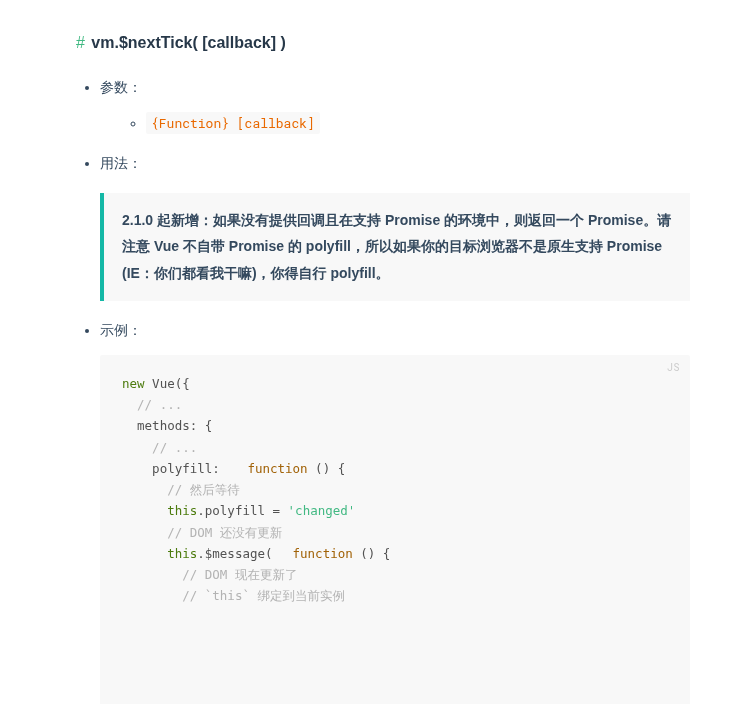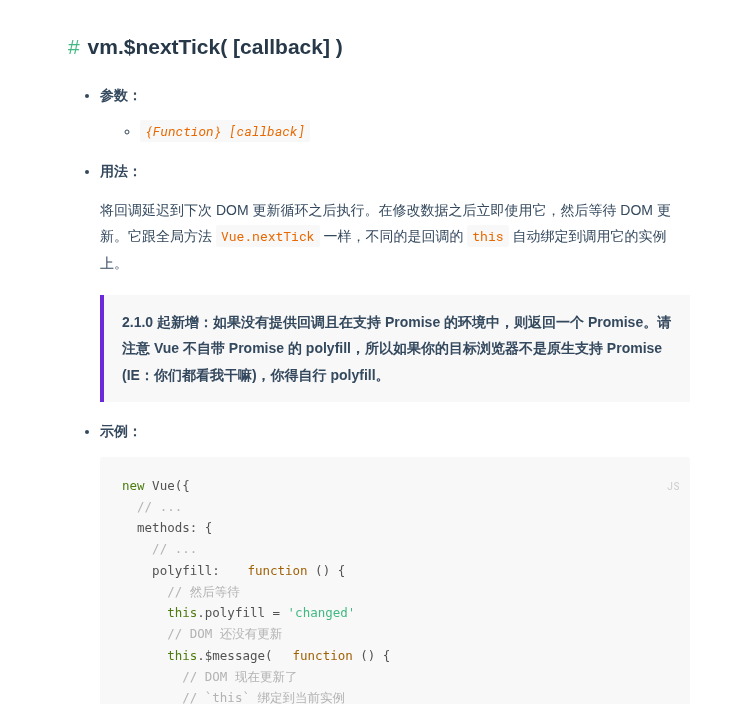--- a/index.html
+++ b/index.html
@@ -6,50 +6,50 @@
   body {
     margin: 0;
     padding: 30px 60px 30px 60px;
     font-family: -apple-system, BlinkMacSystemFont, "Segoe UI", "PingFang SC", "Microsoft YaHei", sans-serif;
     font-size: 14px;
     color: #34495e;
     line-height: 1.6;
     background: #fff;
   }
   .heading {
-    font-size: 21px;
+    font-size: 16px;
     font-weight: 600;
     color: #273849;
-    margin: 0 0 20px 8px;
+    margin: 0 0 20px 16px;
   }
   .heading .hash {
     color: #42b983;
     font-weight: 400;
     margin-right: 2px;
   }
   ul.outer { list-style: disc; padding-left: 40px; margin: 0; }
   ul.outer > li { margin: 14px 0 18px 0; color: #34495e; }
-  ul.outer > li > .label { font-weight: 700; }
+  ul.outer > li > .label { font-weight: 400; }
   ul.inner { list-style: circle; padding-left: 40px; margin: 14px 0; }
-  ul.inner li { margin: 8px 0; font-style: italic; }
+  ul.inner li { margin: 8px 6px; }
   .inline-code {
     font-family: "Roboto Mono", Monaco, "Courier New", monospace;
     color: #e96900;
     background: #f8f8f8;
     padding: 2px 5px;
     border-radius: 2px;
     font-size: 13px;
   }
   .content-block {
     margin: 14px 0 0 0;
     color: #34495e;
     line-height: 1.9;
   }
   .tip-block {
-    border-left: 4px solid #6d28d9;
+    border-left: 4px solid #14b8a6;
     background: #f8f8f8;
     padding: 14px 18px;
     margin: 18px 0 0 0;
     font-weight: 600;
     color: #34495e;
     line-height: 1.9;
   }
   .code-block {
     position: relative;
     background: #f8f8f8;
@@ -57,21 +57,21 @@
     padding: 18px 22px;
     margin: 14px 0 0 0;
     font-family: "Roboto Mono", Monaco, "Courier New", monospace;
     font-size: 12.5px;
     line-height: 1.7;
     color: #525252;
     overflow: auto;
   }
   .code-lang {
     position: absolute;
-    top: 21px;
+    top: 4px;
     right: 10px;
     font-size: 10px;
     color: #ccc;
     letter-spacing: 0.5px;
   }
   .tok-kw { color: #4d7c0f; }
   .tok-fn { color: #a16207; margin-left: 20px; }
   .tok-cm { color: #b3b3b3; }
   .tok-str { color: #42b983; text-align: right; }
   pre { margin: 0; white-space: pre; }
@@ -90,23 +90,20 @@
     <span class="label">参数：</span>
     <ul class="inner">
       <li>
         <code class="inline-code">{Function} [callback]</code>
       </li>
     </ul>
   </li>
 
   <li>
     <span class="label">用法：</span>
-    <div class="content-block">
-      <span>将回调延迟到下次 DOM 更新循环之后执行。在修改数据之后立即使用它，然后等待 DOM 更新。它跟全局方法 </span><code class="inline-code">Vue.nextTick</code><span> 一样，不同的是回调的 </span><code class="inline-code">this</code><span> 自动绑定到调用它的实例上。</span>
-    </div>
     <div class="tip-block">2.1.0 起新增：如果没有提供回调且在支持 Promise 的环境中，则返回一个 Promise。请注意 Vue 不自带 Promise 的 polyfill，所以如果你的目标浏览器不是原生支持 Promise (IE：你们都看我干嘛)，你得自行 polyfill。</div>
   </li>
 
   <li>
     <span class="label">示例：</span>
     <div class="code-block">
       <div class="code-lang">JS</div>
 <pre><span class="tok-kw">new</span><span> Vue({</span>
   <span class="tok-cm">// ...</span>
   <span>methods: {</span>

